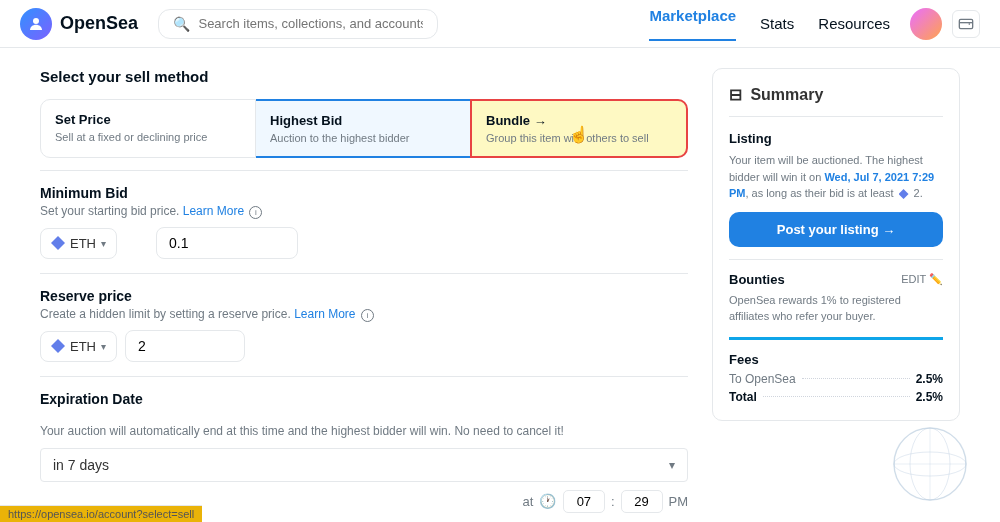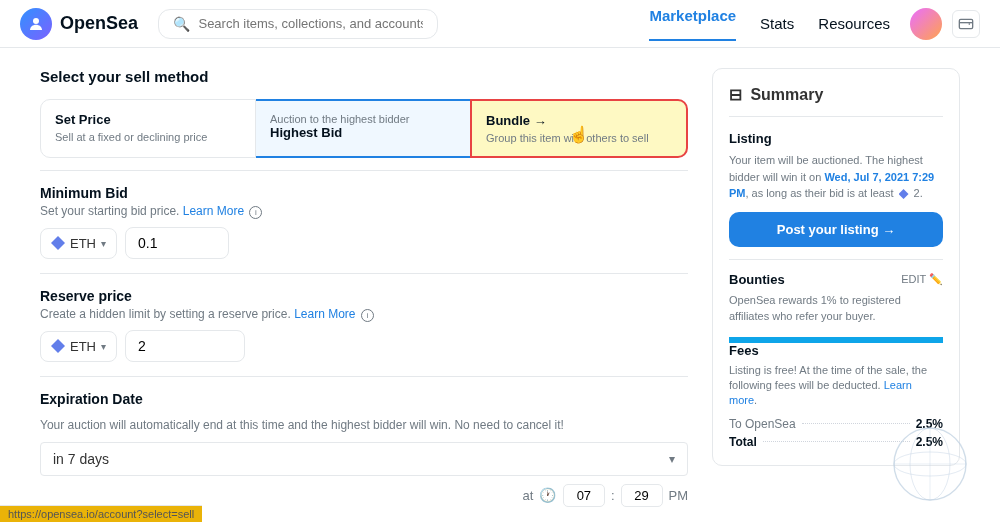--- a/index.html
+++ b/index.html
@@ -47,22 +47,22 @@
   <div style="flex:1;">
 
     <div style="font-size:15px;font-weight:600;margin-bottom:14px;color:#04111d;">Select your sell method</div>
 
     <div style="display:flex;margin-bottom:12px;">
       <div style="flex:1;border:1px solid #e5e8eb;padding:12px 14px;border-radius:10px 0 0 10px;background:#fff;cursor:pointer;">
         <div style="font-size:13px;font-weight:700;color:#04111d;margin-bottom:4px;">Set Price</div>
         <div style="font-size:11px;color:#707a83;">Sell at a fixed or declining price</div>
       </div>
       <div style="flex:1;border:2px solid #2081e2;padding:12px 14px;background:#f0f8ff;cursor:pointer;border-left:none;border-right:none;">
+        <div style="font-size:13px;font-weight:700;color:#04111d;margin-bottom:4px;">Highest Bid</div>
         <div style="font-size:11px;color:#707a83;">Auction to the highest bidder</div>
-        <div style="font-size:13px;font-weight:700;color:#04111d;margin-bottom:4px;">Highest Bid</div>
       </div>
       <div style="flex:1;border:2px solid #e84343;padding:12px 14px;border-radius:0 10px 10px 0;background:#fef9c3;cursor:pointer;position:relative;">
         <div style="font-size:13px;font-weight:700;color:#04111d;margin-bottom:4px;">Bundle →</div>
         <div style="font-size:11px;color:#707a83;">Group this item with others to sell</div>
         <div style="position:absolute;bottom:12px;left:50%;transform:translateX(-50%);font-size:16px;">☝</div>
       </div>
     </div>
 
     <div style="border-top:1px solid #e5e8eb;padding:14px 0;">
       <div style="font-size:14px;font-weight:700;color:#04111d;margin-bottom:3px;">Minimum Bid</div>
@@ -70,21 +70,21 @@
         <span>Set your starting bid price. </span>
         <a style="color:#2081e2;text-decoration:none;">Learn More</a>
         <span style="display:inline-flex;align-items:center;justify-content:center;width:13px;height:13px;border-radius:50%;border:1px solid #707a83;font-size:8px;color:#707a83;margin-left:2px;">i</span>
       </div>
       <div style="display:flex;align-items:center;gap:8px;">
         <div style="display:flex;align-items:center;gap:5px;border:1px solid #e5e8eb;border-radius:8px;padding:7px 10px;cursor:pointer;background:#fff;">
           <div style="width:14px;height:14px;background:#627eea;clip-path:polygon(50% 0%,100% 50%,50% 100%,0% 50%);"></div>
           <span style="font-size:13px;font-weight:500;">ETH</span>
           <span style="font-size:10px;color:#707a83;">▾</span>
         </div>
-        <input style="border: 1px solid rgb(229, 232, 235); border-radius: 8px; padding: 7px 12px; font-size: 14px; width: 104px; outline: none;" value="0.1">
+        <input style="border: 1px solid rgb(229, 232, 235); border-radius: 8px; padding: 7px 12px; font-size: 14px; width: 142px; outline: none; margin-left: 31px;" value="0.1">
       </div>
     </div>
 
     <div style="border-top:1px solid #e5e8eb;padding:14px 0;">
       <div style="font-size:14px;font-weight:700;color:#04111d;margin-bottom:3px;">Reserve price</div>
       <div style="font-size:12px;color:#707a83;margin-bottom:8px;">
         <span>Create a hidden limit by setting a reserve price. </span>
         <a style="color:#2081e2;text-decoration:none;">Learn More</a>
         <span style="display:inline-flex;align-items:center;justify-content:center;width:13px;height:13px;border-radius:50%;border:1px solid #707a83;font-size:8px;color:#707a83;margin-left:2px;">i</span>
       </div>
@@ -92,21 +92,21 @@
         <div style="display:flex;align-items:center;gap:5px;border:1px solid #e5e8eb;border-radius:8px;padding:7px 10px;cursor:pointer;background:#fff;">
           <div style="width:14px;height:14px;background:#627eea;clip-path:polygon(50% 0%,100% 50%,50% 100%,0% 50%);"></div>
           <span style="font-size:13px;font-weight:500;">ETH</span>
           <span style="font-size:10px;color:#707a83;">▾</span>
         </div>
         <input style="border: 1px solid rgb(229, 232, 235); border-radius: 8px; padding: 7px 12px; font-size: 14px; width: 120px; outline: none;" value="2">
       </div>
     </div>
 
     <div style="border-top:1px solid #e5e8eb;padding:14px 0;">
-      <div style="font-size:14px;font-weight:700;color:#04111d;margin-bottom:10px;">Expiration Date</div>
+      <div style="font-size:14px;font-weight:700;color:#04111d;margin-bottom:16px;">Expiration Date</div>
       <div style="font-size:12px;color:#707a83;margin-bottom:8px;line-height:1.4;">Your auction will automatically end at this time and the highest bidder will win. No need to cancel it!</div>
       <div style="display:flex;align-items:center;justify-content:space-between;border:1px solid #e5e8eb;border-radius:4px;padding:8px 12px;cursor:pointer;font-size:14px;">
         <span>in 7 days</span>
         <span style="font-size:12px;color:#707a83;">▾</span>
       </div>
       <div style="display:flex;align-items:center;justify-content:flex-end;gap:6px;font-size:13px;color:#707a83;margin-top:8px;">
         <span>at</span>
         <span style="font-size:14px;">🕐</span>
         <input style="border: 1px solid rgb(229, 232, 235); border-radius: 5px; padding: 3px 6px; font-size: 13px; width: 42px; text-align: center; outline: none;" value="07">
         <span>:</span>
@@ -131,36 +131,33 @@
           <span>Your item will be auctioned. The highest bidder will win it on </span><span style="color:#2081e2;font-weight:600;">Wed, Jul 7, 2021 7:29 PM</span><span>, as long as their bid is at least</span>
           <span style="display:inline-block;width:10px;height:10px;background:#627eea;clip-path:polygon(50% 0%,100% 50%,50% 100%,0% 50%);margin:0 2px;vertical-align:middle;"></span>
           <span>2</span>.
         </div>
 
         <button style="width:100%;background:#2081e2;color:#fff;border:none;border-radius:10px;padding:10px;font-size:13px;font-weight:700;cursor:pointer;display:flex;align-items:center;justify-content:center;gap:4px;margin-top:10px;">
           <span>Post your listing →</span>
         </button>
       </div>
 
-      <div style="padding-bottom:12px;border-bottom:6px solid #0ea5e9;">
+      <div style="margin-bottom:12px;padding-bottom:12px;border-bottom:3px solid #0ea5e9;">
         <div style="display:flex;align-items:center;justify-content:space-between;margin-bottom:5px;">
           <span style="font-size:13px;font-weight:700;color:#04111d;">Bounties</span>
           <div style="display:flex;align-items:center;gap:3px;color:#707a83;font-size:11px;cursor:pointer;">
             <span>EDIT</span>
             <span>✏️</span>
           </div>
         </div>
         <div style="font-size:11px;color:#707a83;line-height:1.5;">OpenSea rewards 1% to registered affiliates who refer your buyer.</div>
       </div>
 
       <div>
         <div style="font-size:13px;font-weight:700;color:#04111d;margin-bottom:5px;">Fees</div>
-        <div style="font-size:11px;color:#707a83;margin-bottom:8px;line-height:1.4;">
-          <span>Listing is free! At the time of the sale, the following fees will be deducted.</span> <a style="color:#2081e2;text-decoration:none;">Learn more</a>.
-        </div>
         <div style="display:flex;align-items:center;margin-bottom:4px;">
           <span style="font-size:12px;color:#707a83;">To OpenSea</span>
           <span style="flex:1;border-bottom:1px dotted #d0d5dd;margin:0 6px;"></span>
           <span style="font-size:12px;font-weight:600;color:#04111d;">2.5%</span>
         </div>
         <div style="display:flex;align-items:center;">
           <span style="font-size:12px;font-weight:700;color:#04111d;">Total</span>
           <span style="flex:1;border-bottom:1px dotted #d0d5dd;margin:0 6px;"></span>
           <span style="font-size:12px;font-weight:700;color:#04111d;">2.5%</span>
         </div>

